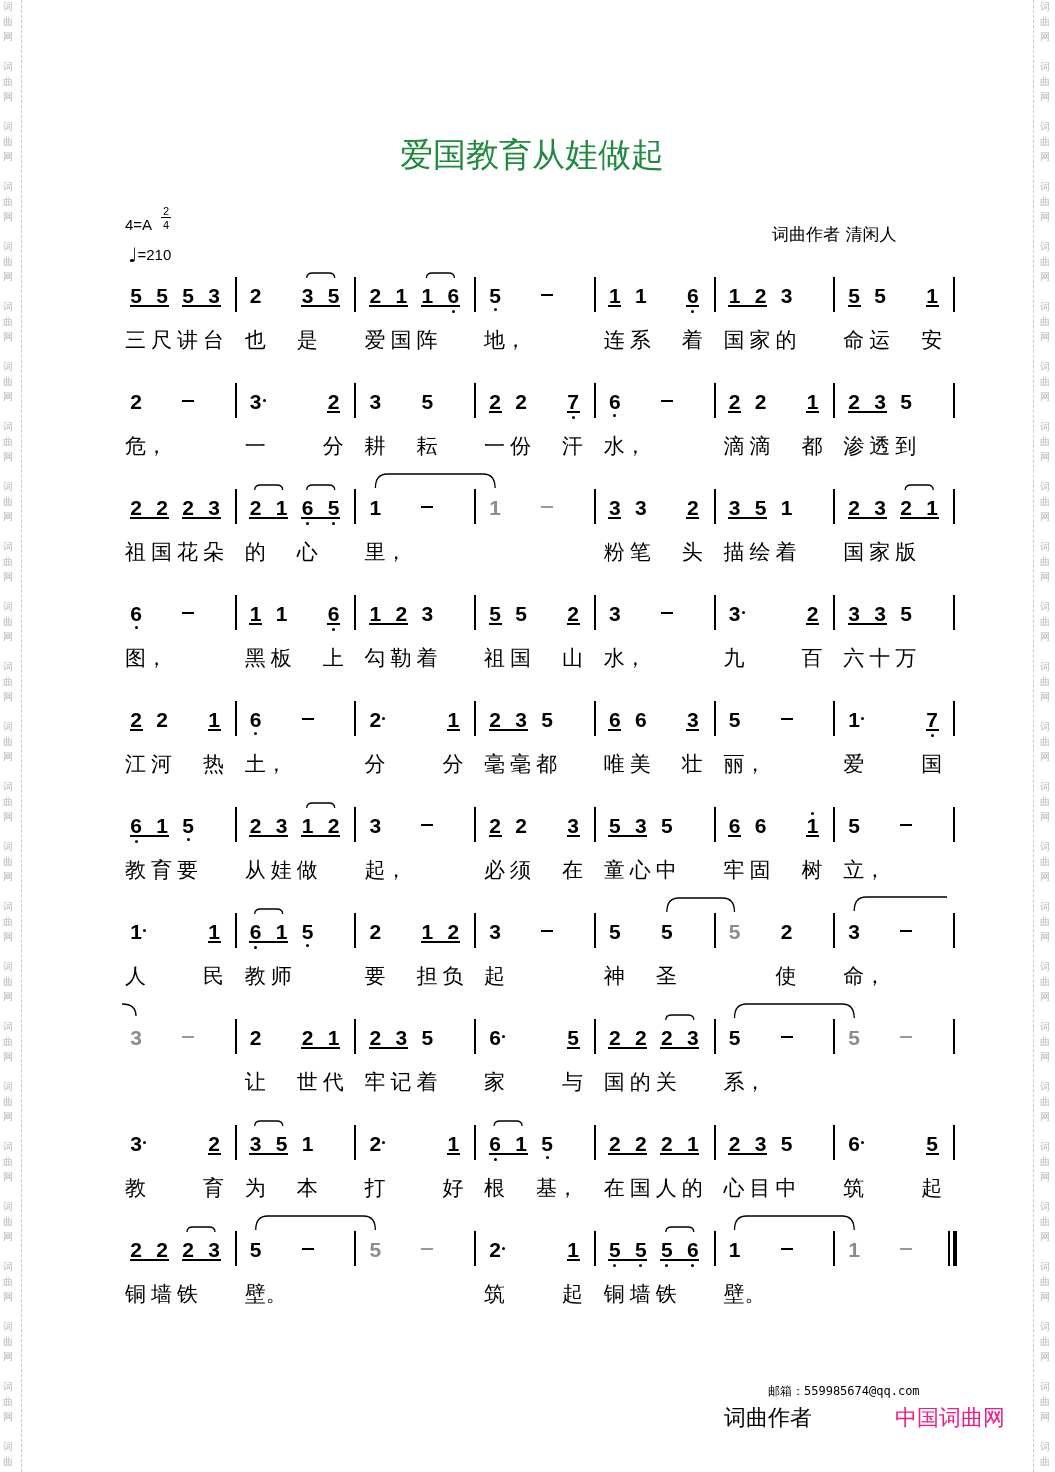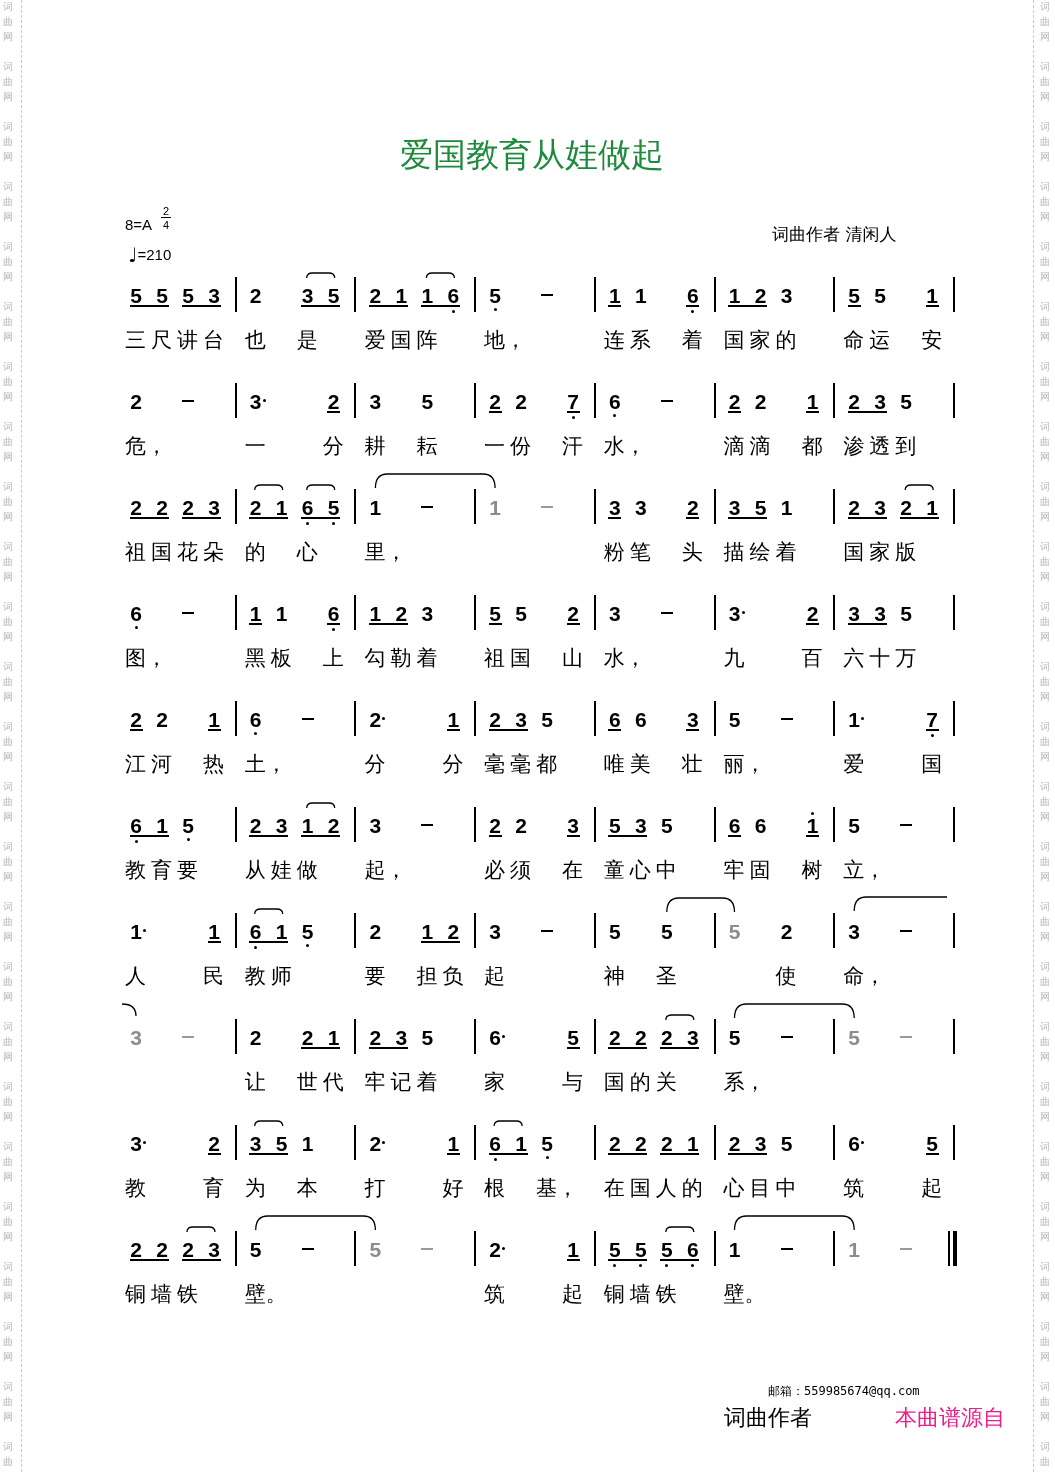--- a/index.html
+++ b/index.html
@@ -186,21 +186,21 @@
       <span class="wm-char" style="left: 3px; top: 1441px;">词</span>
       <span class="wm-char" style="left: 1040px; top: 1441px;">词</span>
       <span class="wm-char" style="left: 3px; top: 1456px;">曲</span>
       <span class="wm-char" style="left: 1040px; top: 1456px;">曲</span>
       <span class="wm-char" style="left: 3px; top: 1471px;">网</span>
       <span class="wm-char" style="left: 1040px; top: 1471px;">网</span>
     </div>
 
   <div id="title">爱国教育从娃做起</div>
 
-  <div id="key">8=A</div>
+  <div id="key">4=A</div>
   <div id="timesig">
     <span class="ts">2</span>
     <span class="ts-line"></span>
     <span class="ts">4</span>
   </div>
   <div id="tempo">
     <span class="qn">♩</span><span>=210</span>
   </div>
   <div id="credit">词曲作者 清闲人</div>
 
@@ -766,14 +766,14 @@
       <path d="M254.7,1126 Q254.7,1121 260.7,1121 L276.7,1121 Q282.7,1121 282.7,1126" fill="none" stroke="#000" stroke-width="1.3"></path>
       <path d="M494.1,1126 Q494.1,1121 500.1,1121 L516.1,1121 Q522.1,1121 522.1,1126" fill="none" stroke="#000" stroke-width="1.3"></path>
       <path d="M187,1232 Q187,1227 193,1227 L209,1227 Q215,1227 215,1232" fill="none" stroke="#000" stroke-width="1.3"></path>
       <path d="M255.7,1230 Q255.7,1216 267.7,1216 L363.4,1216 Q375.4,1216 375.4,1230" fill="none" stroke="#000" stroke-width="1.3"></path>
       <path d="M665.8,1232 Q665.8,1227 671.8,1227 L687.8,1227 Q693.8,1227 693.8,1232" fill="none" stroke="#000" stroke-width="1.3"></path>
       <path d="M734.5,1230 Q734.5,1216 746.5,1216 L842.2,1216 Q854.2,1216 854.2,1230" fill="none" stroke="#000" stroke-width="1.3"></path>
     </svg>
 
   <div id="email">邮箱：559985674@qq.com</div>
   <div id="source">词曲作者</div>
-  <div id="site">本曲谱源自</div>
+  <div id="site">中国词曲网</div>
 </div>
 
 </body></html>

